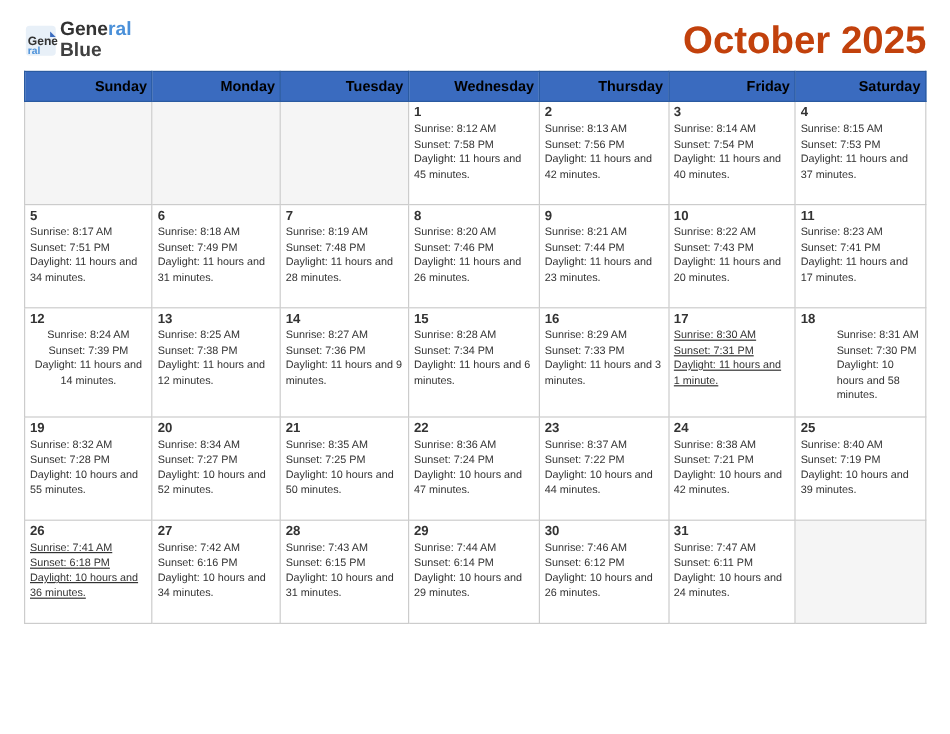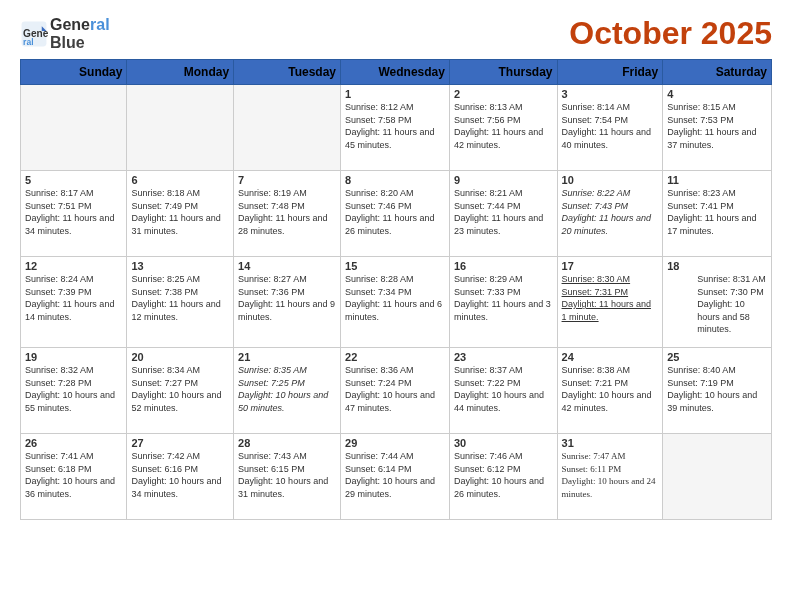--- a/index.html
+++ b/index.html
@@ -178,35 +178,35 @@
 Daylight: 11 hours and 26 minutes.</div>
           </td>
           <td>
             <span class="day-num">9</span>
             <div class="day-info" style="white-space: pre-line;">Sunrise: 8:21 AM
 Sunset: 7:44 PM
 Daylight: 11 hours and 23 minutes.</div>
           </td>
           <td>
             <span class="day-num">10</span>
-            <div class="day-info" style="white-space: pre-line; font-style: italic;">Sunrise: 8:22 AM
+            <div class="day-info" style="white-space: pre-line;">Sunrise: 8:22 AM
 Sunset: 7:43 PM
 Daylight: 11 hours and 20 minutes.</div>
           </td>
           <td>
             <span class="day-num">11</span>
             <div class="day-info" style="white-space: pre-line;">Sunrise: 8:23 AM
 Sunset: 7:41 PM
 Daylight: 11 hours and 17 minutes.</div>
           </td>
         </tr>
         <tr>
           <td>
             <span class="day-num">12</span>
-            <div class="day-info" style="white-space: pre-line;">Sunrise: 8:24 AM
+            <div class="day-info" style="white-space: pre-line; text-align: center;">Sunrise: 8:24 AM
 Sunset: 7:39 PM
 Daylight: 11 hours and 14 minutes.</div>
           </td>
           <td>
             <span class="day-num">13</span>
             <div class="day-info" style="white-space: pre-line;">Sunrise: 8:25 AM
 Sunset: 7:38 PM
 Daylight: 11 hours and 12 minutes.</div>
           </td>
           <td>
@@ -248,21 +248,21 @@
 Daylight: 10 hours and 55 minutes.</div>
           </td>
           <td>
             <span class="day-num">20</span>
             <div class="day-info" style="white-space: pre-line;">Sunrise: 8:34 AM
 Sunset: 7:27 PM
 Daylight: 10 hours and 52 minutes.</div>
           </td>
           <td>
             <span class="day-num">21</span>
-            <div class="day-info" style="white-space: pre-line; font-style: italic;">Sunrise: 8:35 AM
+            <div class="day-info" style="white-space: pre-line;">Sunrise: 8:35 AM
 Sunset: 7:25 PM
 Daylight: 10 hours and 50 minutes.</div>
           </td>
           <td>
             <span class="day-num">22</span>
             <div class="day-info" style="white-space: pre-line;">Sunrise: 8:36 AM
 Sunset: 7:24 PM
 Daylight: 10 hours and 47 minutes.</div>
           </td>
           <td>
@@ -280,21 +280,21 @@
           <td>
             <span class="day-num">25</span>
             <div class="day-info" style="white-space: pre-line;">Sunrise: 8:40 AM
 Sunset: 7:19 PM
 Daylight: 10 hours and 39 minutes.</div>
           </td>
         </tr>
         <tr>
           <td>
             <span class="day-num">26</span>
-            <div class="day-info" style="white-space: pre-line;">Sunrise: 7:41 AM
+            <div class="day-info" style="white-space: pre-line; text-decoration: underline;">Sunrise: 7:41 AM
 Sunset: 6:18 PM
 Daylight: 10 hours and 36 minutes.</div>
           </td>
           <td>
             <span class="day-num">27</span>
             <div class="day-info" style="white-space: pre-line;">Sunrise: 7:42 AM
 Sunset: 6:16 PM
 Daylight: 10 hours and 34 minutes.</div>
           </td>
           <td>
@@ -310,21 +310,21 @@
 Daylight: 10 hours and 29 minutes.</div>
           </td>
           <td>
             <span class="day-num">30</span>
             <div class="day-info" style="white-space: pre-line;">Sunrise: 7:46 AM
 Sunset: 6:12 PM
 Daylight: 10 hours and 26 minutes.</div>
           </td>
           <td>
             <span class="day-num">31</span>
-            <div class="day-info" style="white-space: pre-line; font-family: Liberation Serif, serif;">Sunrise: 7:47 AM
+            <div class="day-info" style="white-space: pre-line;">Sunrise: 7:47 AM
 Sunset: 6:11 PM
 Daylight: 10 hours and 24 minutes.</div>
           </td>
           <td class="empty-cell"></td>
         </tr>
       </tbody>
   </table>
 </div>
 
 </body></html>

